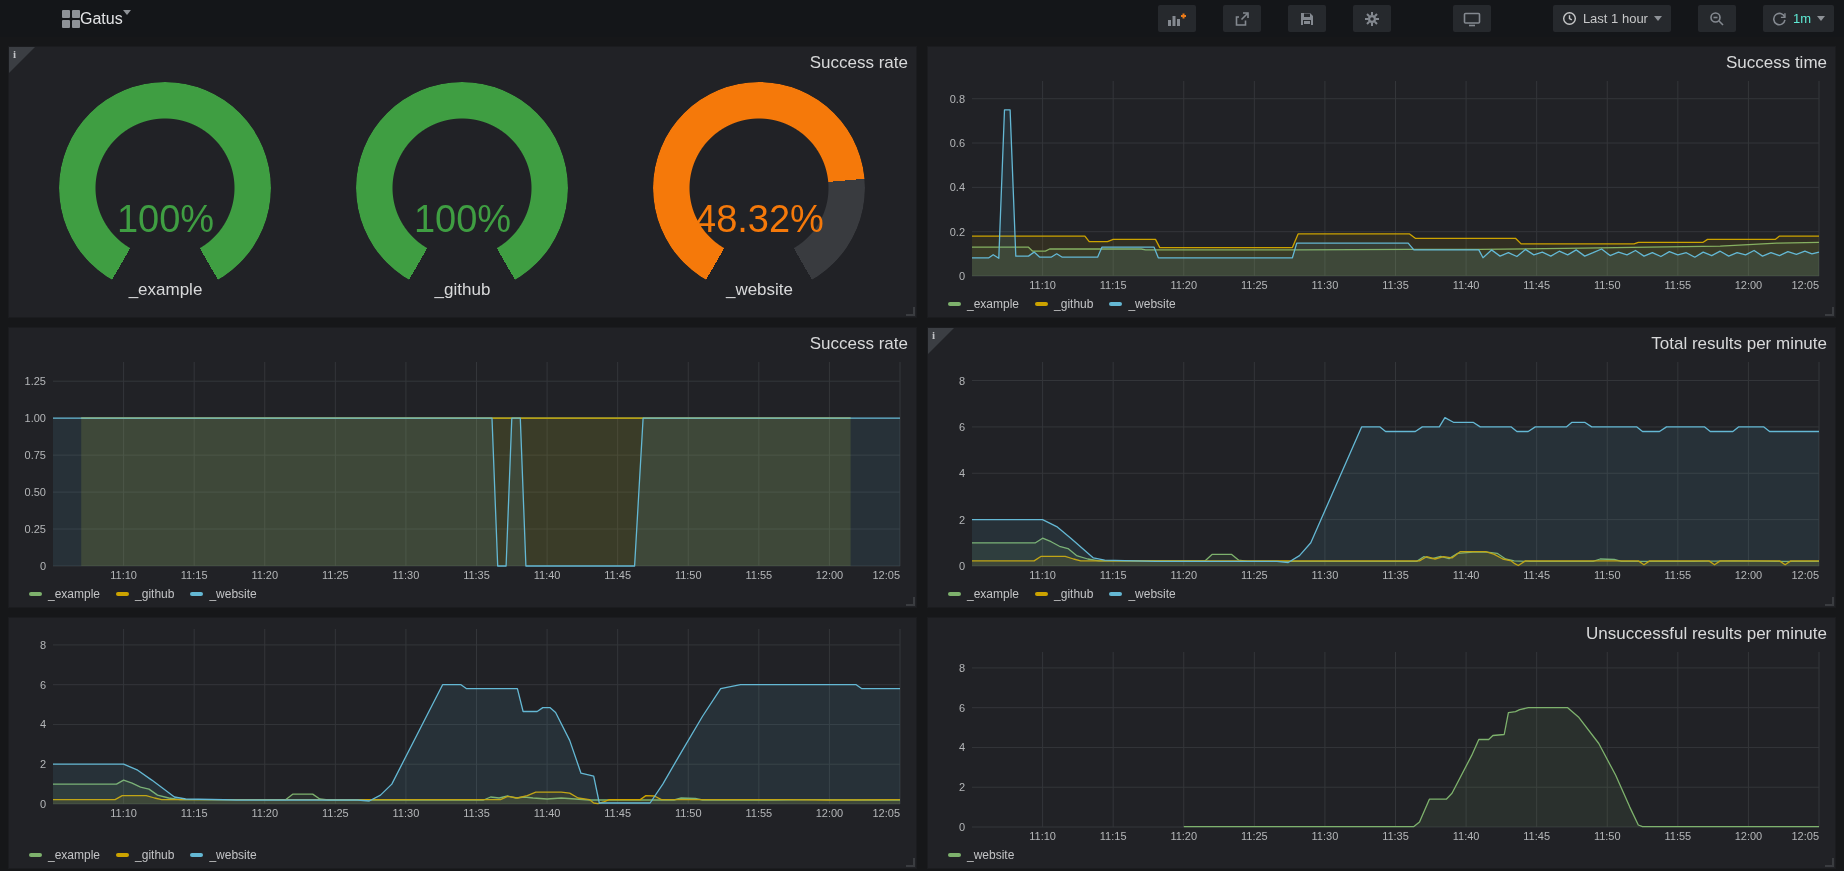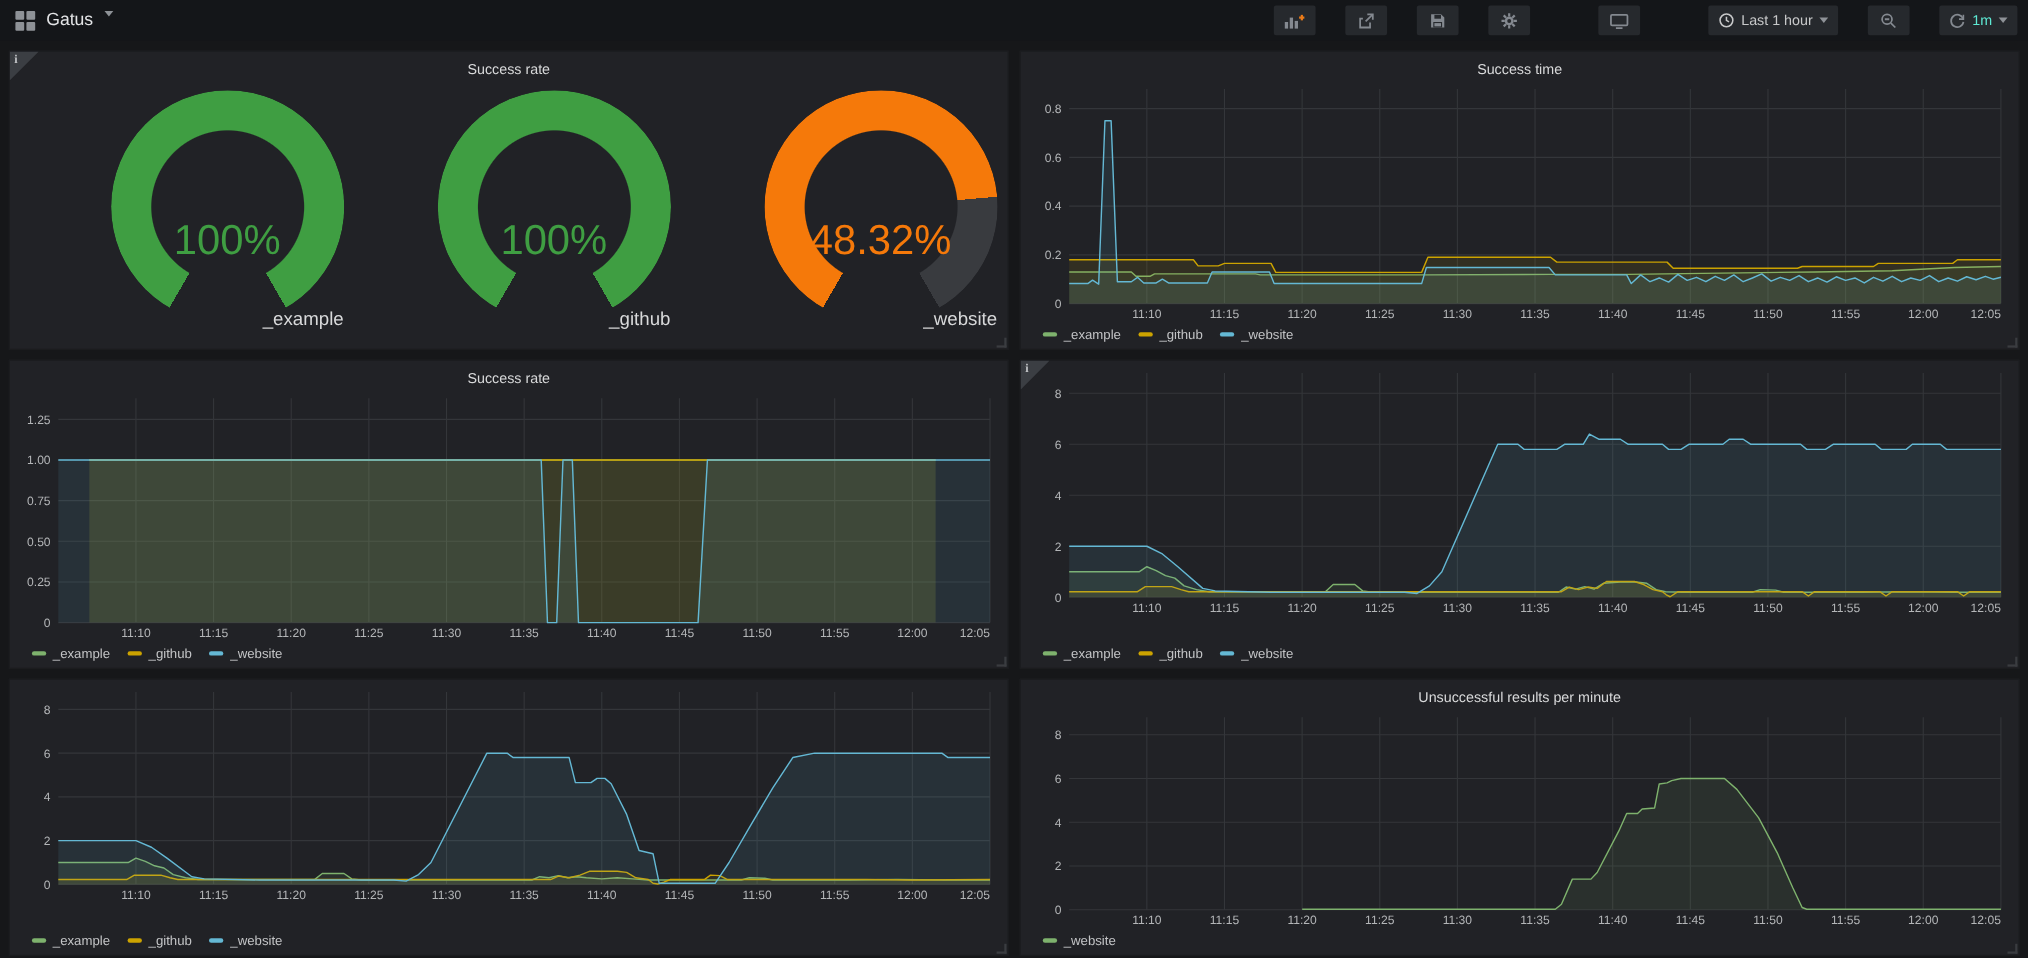--- a/index.html
+++ b/index.html
@@ -9,21 +9,21 @@
     background:#161719;
     font-family:"Liberation Sans", sans-serif;
     color:#d8d9da;
     -webkit-font-smoothing:antialiased;
   }
   
   nav {
     height:37px; display:flex; align-items:center; justify-content:space-between;
     background:#141619; padding:0 10px 0 14px;
   }
-  .nav-left { display:flex; gap:10px; }
+  .nav-left { display:flex; gap:0;margin-left:48px; }
   .grid-logo { display:grid; grid-template-columns:8px 8px; grid-template-rows:8px 8px; gap:2px; cursor:pointer; }
   .grid-logo span { background:#8e9297; border-radius:1px; }
   .dash-title { font-size:16px; font-weight:500; color:#e3e4e6; cursor:pointer; }
   .caret { width:0; height:0; border-left:4px solid transparent; border-right:4px solid transparent; border-top:5px solid #8e9297; display:inline-block; }
   .nav-right { display:flex; align-items:center;gap:23px; }
   .nav-btn {
     height:27px; min-width:38px; padding:0 9px; margin-left:4px;
     background:#26292d; border:none; border-radius:2px;
     display:flex; align-items:center; justify-content:center; gap:6px;
     color:#c7c8c9; font-size:13px; cursor:pointer;
@@ -34,22 +34,22 @@
   
   .dash-grid {
     display:grid; grid-template-columns:909px 909px; grid-template-rows:272px 281px 252px;
     gap:9px 10px; padding:9px 8px 0 8px;
   }
   .panel {
     position:relative; background:#212226; border:1px solid #1b1c1f;
     display:flex; flex-direction:column; padding:4px 8px 3px 8px;
   }
   .panel-title {
-    height:23px; line-height:23px; text-align:center;
-    font-size:13px; font-weight:500; color:#d8d9da; margin:0; cursor:pointer;
+    height:23px; line-height:23px; text-align:right;
+    font-size:17px; font-weight:500; color:#d8d9da; margin:0; cursor:pointer;
   }
   .info-corner {
     position:absolute; top:0; left:0; width:0; height:0;
     border-top:26px solid #3b3e43; border-right:26px solid transparent; cursor:pointer;
   }
   .info-corner i {
     position:absolute; top:-25px; left:4px; font-style:normal;
     font-size:11px; color:#c3c5c8; font-family:"Liberation Serif", serif; font-weight:bold;
   }
   .resize-handle {
@@ -60,21 +60,21 @@
   .chart-area { flex:1; position:relative; cursor:crosshair; }
   .chart-area svg { position:absolute; inset:0; }
   .legend-row {
     height:20px; display:flex; align-items:center; gap:16px;
     padding-left:12px; font-size:12px; color:#c3c4c6;
   }
   .legend-item { display:flex; align-items:center; gap:6px; cursor:pointer; }
   .legend-dash { width:13px; height:4px; border-radius:2px; display:inline-block; }
   
   .gauge-row { flex:1; display:flex; justify-content:space-around; align-items:flex-start; padding-top:8px; }
-  .gauge-cell { display:flex; flex-direction:column; align-items:flex-end; width:33%; }
+  .gauge-cell { display:flex; flex-direction:column; align-items:center; width:33%; }
   .gauge { position:relative; width:212px; height:212px; }
   .gauge-arc {
     position:absolute; inset:0; border-radius:50%;
     -webkit-mask:radial-gradient(closest-side, transparent calc(100% - 37px), #000 calc(100% - 36px));
     mask:radial-gradient(closest-side, transparent calc(100% - 37px), #000 calc(100% - 36px));
   }
   .gauge-value {
     position:absolute; left:0; right:0; top:116px; text-align:center;
     font-size:38px; font-weight:500;
   }
@@ -339,20 +339,21 @@
           <span>_website</span>
         </span>
       </div>
     <span class="resize-handle"></span>
   </section>
 
   <section class="panel">
     <span class="info-corner">
         <i>i</i>
       </span>
+    <h2 class="panel-title">Total results per minute</h2>
     <div class="chart-area">
         <svg width="891" height="229">
           <g>
             <line x1="36" x2="883" y1="211" y2="211" stroke="#34363a" stroke-width="1"></line>
             <line x1="36" x2="883" y1="164.63636363636363" y2="164.63636363636363" stroke="#34363a" stroke-width="1"></line>
             <line x1="36" x2="883" y1="118.27272727272728" y2="118.27272727272728" stroke="#34363a" stroke-width="1"></line>
             <line x1="36" x2="883" y1="71.9090909090909" y2="71.9090909090909" stroke="#34363a" stroke-width="1"></line>
             <line x1="36" x2="883" y1="25.54545454545456" y2="25.54545454545456" stroke="#34363a" stroke-width="1"></line>
             <line x1="106.58333333333333" x2="106.58333333333333" y1="7" y2="211" stroke="#34363a" stroke-width="1"></line>
             <line x1="177.16666666666666" x2="177.16666666666666" y1="7" y2="211" stroke="#34363a" stroke-width="1"></line>

